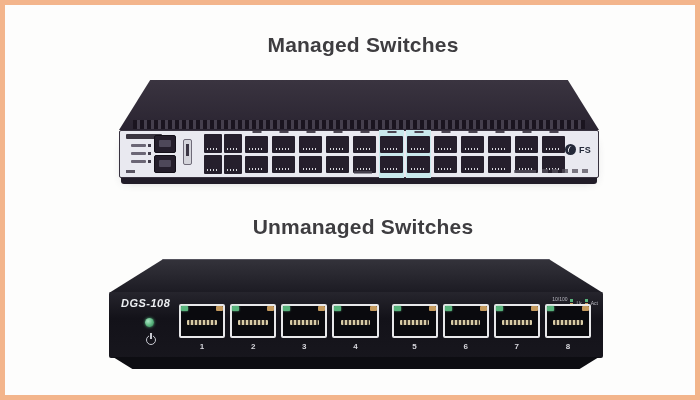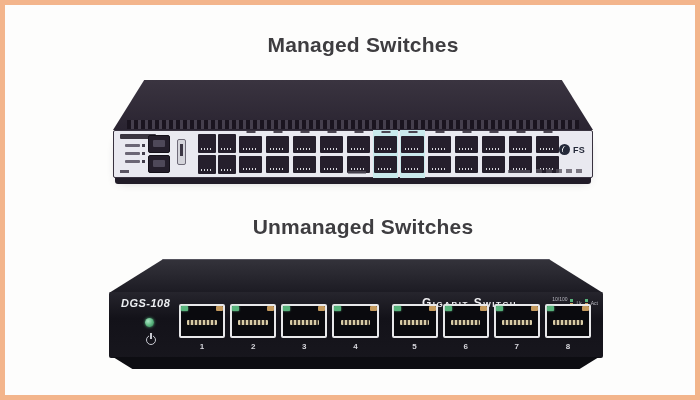--- a/index.html
+++ b/index.html
@@ -14,21 +14,21 @@
   }
   .section-title {
     position:absolute; left:0; width:100%;
     text-align:center; font-size:21px; font-weight:bold;
     color:#3e3d40; letter-spacing:.2px; transform:translateX(13px);
   }
   #managed-title { top:28px; }
   #unmanaged-title { top:210px; }
 
   
-  .m-device { position:absolute; left:108px; top:75px; width:480px; height:96px; }
+  .m-device { position:absolute; left:114px; top:75px; width:480px; height:96px; }
   .m-top {
     position:absolute; left:0; top:0; width:100%; height:50px;
     background:linear-gradient(180deg,#3a3440,#2a2431);
     clip-path:polygon(6.5% 0, 93.5% 0, 100% 100%, 0 100%);
   }
   .m-vents {
     position:absolute; left:14px; right:14px; top:40px; height:9px;
     background-color:#453f4d;
     background-image:repeating-linear-gradient(90deg,#1a141f 0 4px,transparent 4px 7px);
   }
@@ -215,21 +215,20 @@
 </div>
 
 <h2 id="unmanaged-title" class="section-title">Unmanaged Switches</h2>
 
 <div class="u-device">
   <div class="u-top"></div>
   <div class="u-body">
     <div class="u-model">DGS-108</div>
     <div class="u-pwr-led"></div>
     <div class="pwr-icon"></div>
-    <div class="u-product">Gigabit Switch</div>
     <div class="u-legend">
       <div class="col">
         <span>10/100</span>
         <span>1000</span>
       </div>
       <div class="col">
         <span class="lg-sq grn"></span>
         <span class="lg-sq amb"></span>
       </div>
       <span>Lk</span>

